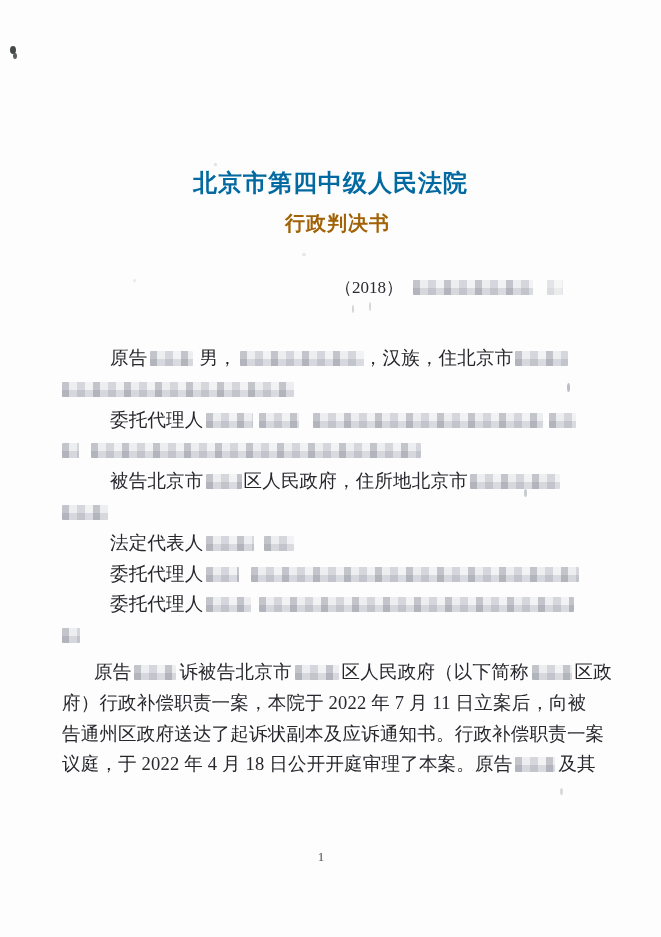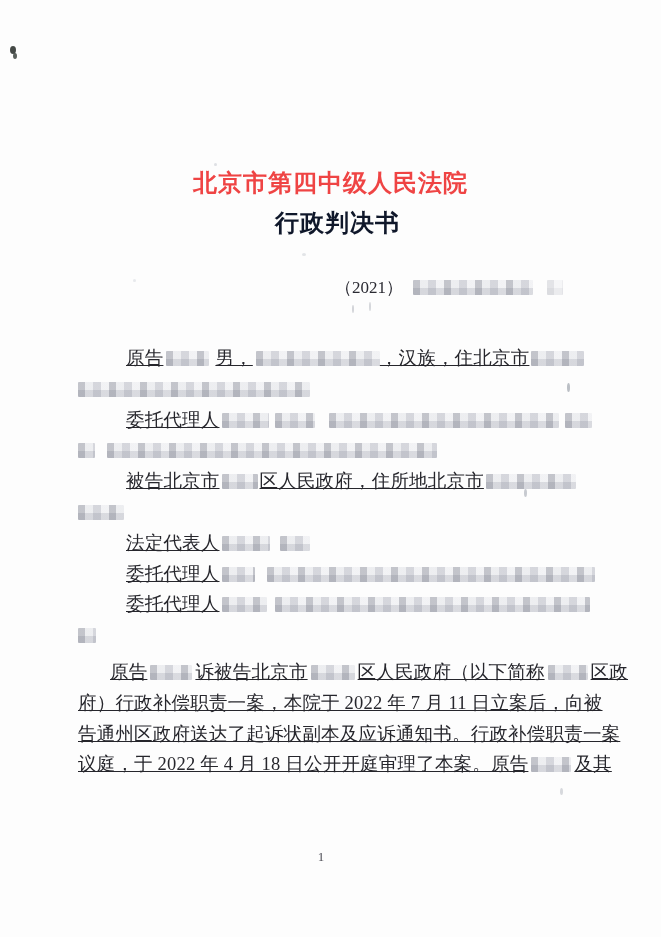--- a/index.html
+++ b/index.html
@@ -21,46 +21,45 @@
     top: 168px;
     left: 0;
     width: 661px;
     text-align: center;
   }
   .court-name {
     font-size: 24px;
     font-weight: 700;
     letter-spacing: 1px;
     line-height: 30px;
-    color: #ef4444;
+    color: #0369a1;
   }
   .doc-type {
-    font-size: 24px;
+    font-size: 20px;
     font-weight: 700;
     letter-spacing: 1px;
     line-height: 30px;
     margin-top: 10px;
     margin-left: 14px;
-    color: #0f172a;
+    color: #a16207;
   }
   .case-line {
     position: absolute;
     top: 276px;
     left: 335px;
     font-size: 17px;
     line-height: 24px;
     white-space: nowrap;
     color: #2a2a32;
   }
   .body-block {
     position: absolute;
     top: 343px;
-    left: 78px;
+    left: 62px;
     width: 522px;
-    text-decoration: underline;
   }
   .line {
     height: 30.8px;
     line-height: 30.8px;
     font-size: 18.5px;
     letter-spacing: 0.2px;
     white-space: nowrap;
     color: #26262c;
   }
   .line.para-gap {
@@ -104,21 +103,21 @@
 </head>
 <body>
 
 <div class="page">
 
   <div class="title-block">
     <div class="court-name">北京市第四中级人民法院</div>
     <div class="doc-type">行政判决书</div>
   </div>
 
-  <div class="case-line" id="case-line"><span class="seg">（2021）</span><span class="redact" style="width: 120px; margin-left: 10px;"></span><span class="redact light" style="width: 16px; margin-left: 14px;"></span></div>
+  <div class="case-line" id="case-line"><span class="seg">（2018）</span><span class="redact" style="width: 120px; margin-left: 10px;"></span><span class="redact light" style="width: 16px; margin-left: 14px;"></span></div>
 
   <div class="body-block" id="body-block">
       <div class="line" style="padding-left: 48px;"><span class="seg">原告</span><span class="redact" style="width: 43px; margin-left: 3px;"></span><span class="seg" style="margin-left: 6px;">男，</span><span class="redact" style="width: 124px; margin-left: 3px;"></span><span class="seg">，汉族，住北京市</span><span class="redact" style="width: 53px; margin-left: 2px;"></span></div>
       <div class="line"><span class="redact" style="width: 232px;"></span></div>
       <div class="line" style="padding-left: 48px;"><span class="seg">委托代理人</span><span class="redact" style="width: 47px; margin-left: 2px;"></span><span class="redact" style="width: 40px; margin-left: 6px;"></span><span class="redact" style="width: 230px; margin-left: 14px;"></span><span class="redact" style="width: 27px; margin-left: 6px;"></span></div>
       <div class="line"><span class="redact" style="width: 17px;"></span><span class="redact" style="width: 330px; margin-left: 12px;"></span></div>
       <div class="line" style="padding-left: 48px;"><span class="seg">被告北京市</span><span class="redact" style="width: 36px; margin-left: 2px;"></span><span class="seg" style="margin-left: 2px;">区人民政府，住所地北京市</span><span class="redact" style="width: 90px; margin-left: 2px;"></span></div>
       <div class="line"><span class="redact" style="width: 46px;"></span></div>
       <div class="line" style="padding-left: 48px;"><span class="seg">法定代表人</span><span class="redact" style="width: 48px; margin-left: 2px;"></span><span class="redact" style="width: 30px; margin-left: 10px;"></span></div>
       <div class="line" style="padding-left: 48px;"><span class="seg">委托代理人</span><span class="redact" style="width: 33px; margin-left: 2px;"></span><span class="redact" style="width: 328px; margin-left: 12px;"></span></div>

